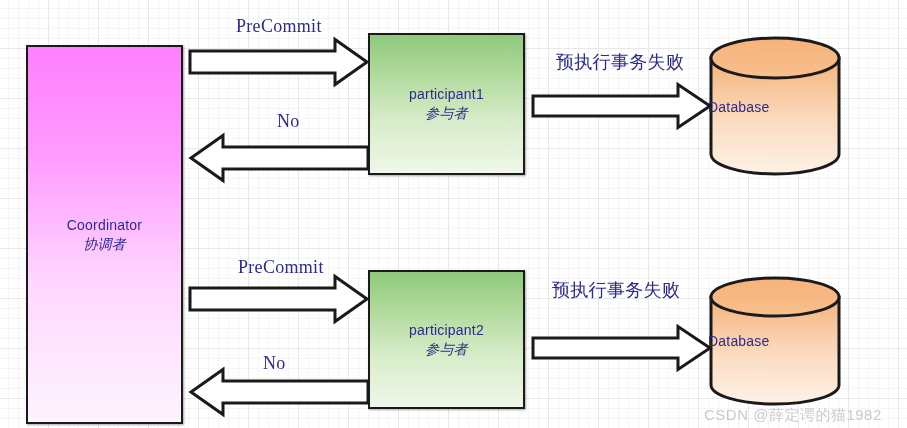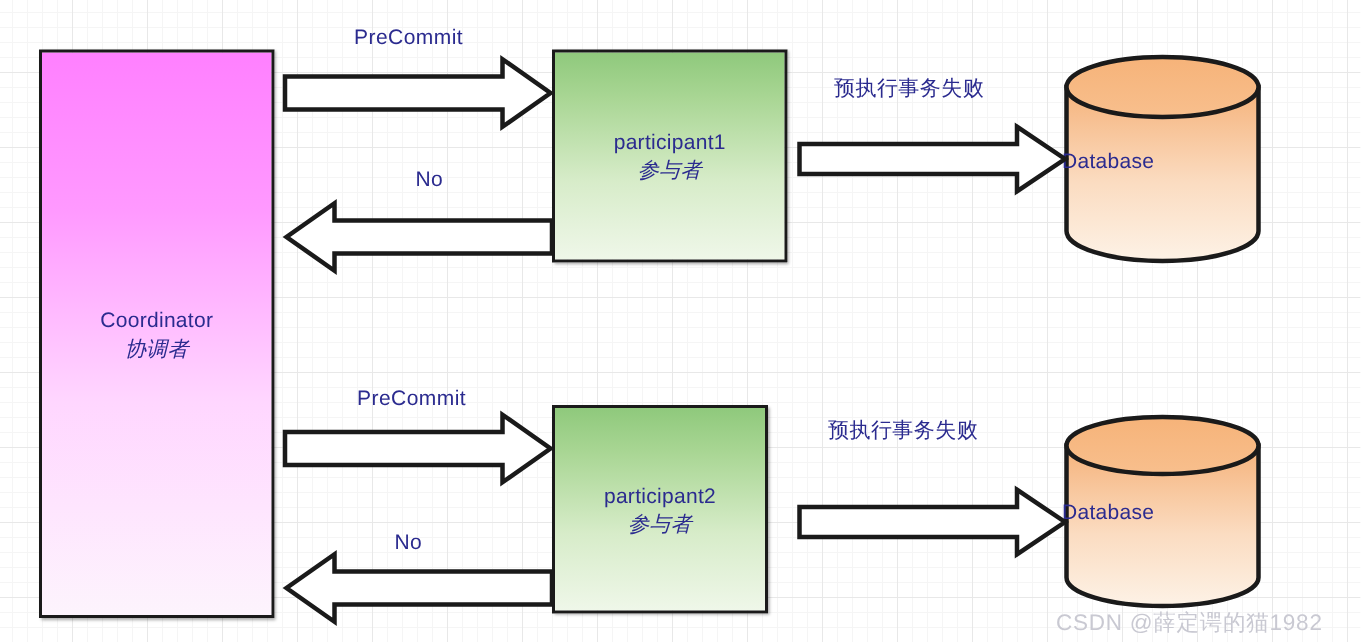--- a/index.html
+++ b/index.html
@@ -30,20 +30,21 @@
     align-items: center;
     justify-content: center;
     text-align: center;
   }
   .box {
     border: 2px solid #1a1a1a;
     box-shadow: 1px 1px 2px rgba(0,0,0,0.35);
   }
   .coordinator {
     background: linear-gradient(to bottom, #ff80ff 0%, #ff99ff 28%, #ffd6ff 62%, #fdf4fd 100%);
+    margin-top: 12px;
   }
   .participant {
     background: linear-gradient(to bottom, #8fc97c 0%, #a9d694 22%, #d7ecc9 62%, #eff7e9 100%);
   }
   .node-label {
     color: #2b2b8f;
     font-size: 14px;
     line-height: 19px;
     letter-spacing: 0.2px;
   }
@@ -56,23 +57,24 @@
     left: 0;
     right: 0;
     color: #2b2b8f;
     font-size: 14px;
     letter-spacing: 0.2px;
   }
 
   .edge-label {
     position: absolute;
     color: #2b2b8f;
-    font-size: 14px;
+    font-size: 18px;
     white-space: nowrap;
     letter-spacing: 0.3px;
+    font-family: Liberation Serif, serif;
   }
   .arrow { position: absolute; }
   .arrow svg { display: block; overflow: visible; }
 
   .watermark {
     position: absolute;
     font-size: 15px;
     color: #c9c9d2;
     letter-spacing: 0.5px;
     white-space: nowrap;
@@ -87,21 +89,21 @@
   <div class="node box coordinator" style="left:26px; top:33px; width:157px; height:379px;">
     <div class="node-label">Coordinator</div>
     <div class="node-label cn">协调者</div>
   </div>
 
   <div class="node box participant" style="left:368px; top:33px; width:157px; height:142px;">
     <div class="node-label">participant1</div>
     <div class="node-label cn">参与者</div>
   </div>
 
-  <div class="node box participant" style="left:368px; top:270px; width:144px; height:139px;">
+  <div class="node box participant" style="left:368px; top:270px; width:157px; height:139px;">
     <div class="node-label">participant2</div>
     <div class="node-label cn">参与者</div>
   </div>
 
   <div class="cyl" style="left:708px; top:35px; width:134px; height:142px;">
     <svg width="134" height="142" viewBox="0 0 134 142">
       <defs>
         <linearGradient id="dbgrad1" x1="0" y1="0" x2="0" y2="1">
           <stop offset="0%" stop-color="#f5b27a"></stop>
           <stop offset="55%" stop-color="#fbdcc1"></stop>

